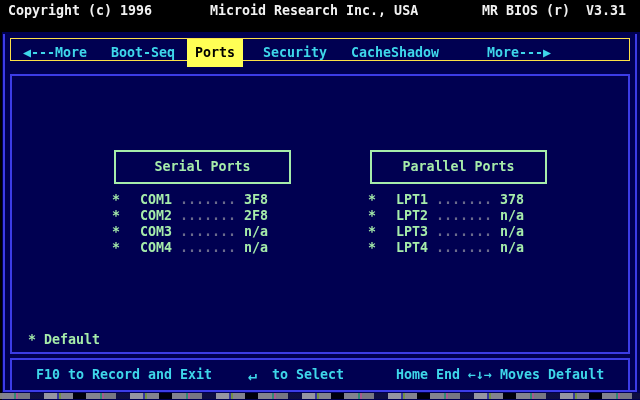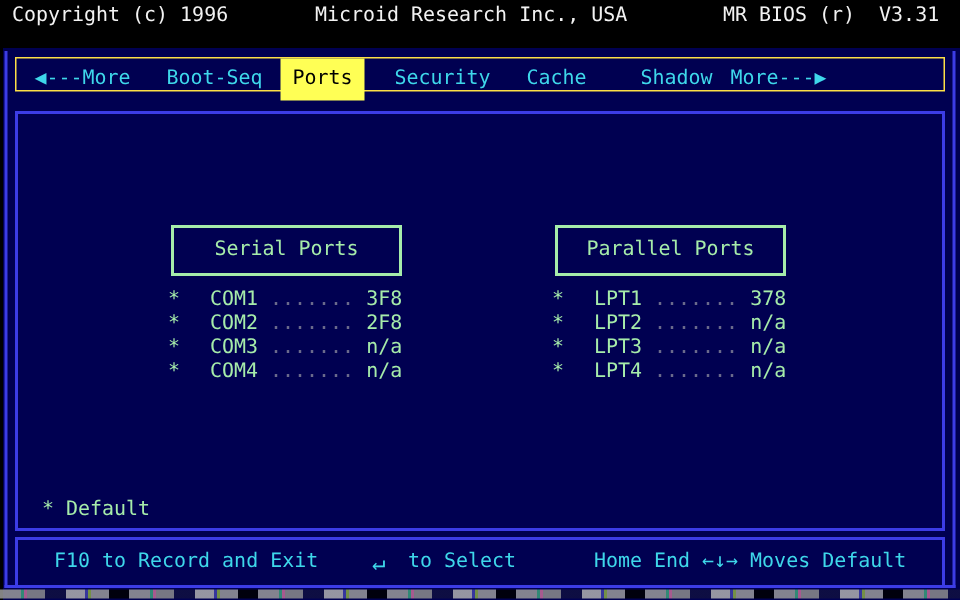--- a/index.html
+++ b/index.html
@@ -1,20 +1,20 @@
 <!DOCTYPE html>
 <html><head>
 <meta charset="utf-8">
 <style>
   * { margin:0; padding:0; box-sizing:border-box; }
   html,body { width:640px; height:400px; background:#000; overflow:hidden; }
   .screen {
     position:relative; width:640px; height:400px; background:#e5e5e5;
     font-family:"DejaVu Sans Mono","DejaVu Sans",monospace;
-    font-weight:normal; font-size:13.3px; line-height:16px;
+    font-weight:bold; font-size:13.3px; line-height:16px;
   }
   .screen span { white-space:pre; }
 
   
   .topbar { position:absolute; left:0; top:0; width:640px; height:32px; background:#000; color:#f2f2f2; }
   .topbar span { position:absolute; top:3px; }
   .tb-left   { left:8px; }
   .tb-center { left:210px; }
   .tb-right  { left:482px; }
 
@@ -24,26 +24,26 @@
   .outer-frame {
     position:absolute; left:3px; right:3px; top:2px; bottom:8px;
     border-left:2px solid #3c3ce6; border-right:2px solid #3c3ce6; border-bottom:2px solid #3c3ce6;
   }
 
   
   .menu-box { position:absolute; left:10px; right:10px; top:6px; height:23px; border:1px solid #fde047; }
   .menu-item { position:absolute; top:0; height:28px; line-height:28px; color:#3ed7ea; cursor:default; }
   .menu-item.active { background:#ffff55; color:#000; padding:0 8px; }
   .mi-0 { left:12px; }  .mi-1 { left:100px; } .mi-2 { left:176px;text-align:center; }
-  .mi-3 { left:252px; } .mi-4 { left:340px; } .mi-5 { left:416px; } .mi-6 { left:476px; }
+  .mi-3 { left:252px; } .mi-4 { left:340px; } .mi-5 { left:380px; } .mi-6 { left:476px; }
 
   
   .main-box { position:absolute; left:10px; right:10px; top:42px; height:280px; border:2px solid #3c3ce6; }
   .group-box {
-    position:absolute; width:154px; height:34px; border:2px solid #a6ecaa;
+    position:absolute; width:177px; height:34px; border:2px solid #a6ecaa;
     color:#a6ecaa; text-align:center; line-height:30px;
   }
   .gb-serial   { left:102px; top:74px; }
   .gb-parallel { left:358px; top:74px; }
 
   .port-col { position:absolute; top:116px; }
   .pc-serial   { left:100px; }
   .pc-parallel { left:356px; }
   .port-row { height:16px; line-height:16px; color:#a6ecaa; cursor:default; }
   .port-row .marker { margin-right:8px; }

